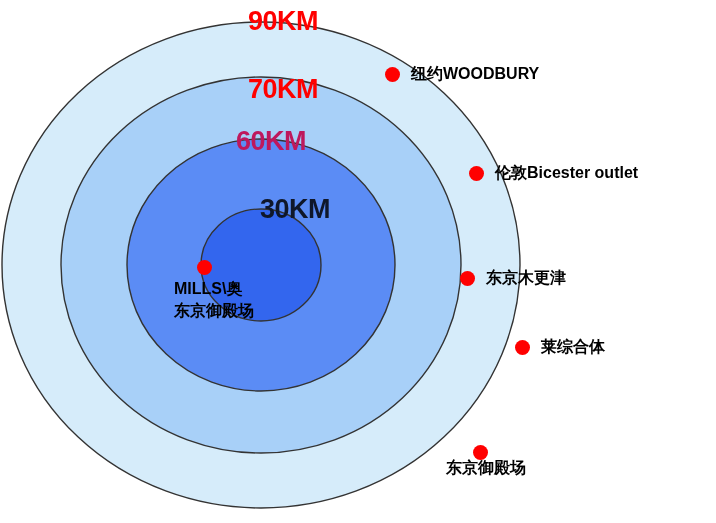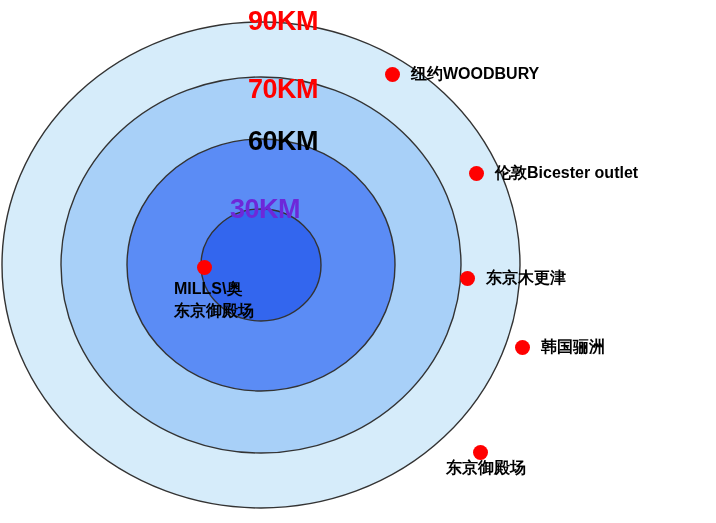--- a/index.html
+++ b/index.html
@@ -88,22 +88,22 @@
 
   <svg id="rings-svg" viewBox="0 0 716 523" preserveAspectRatio="none" aria-hidden="true">
     <ellipse id="ring-90" cx="261" cy="265" rx="259" ry="243" fill="#d6ecfa" stroke="#333333" stroke-width="1.4"></ellipse>
     <ellipse id="ring-70" cx="261" cy="265" rx="200" ry="188" fill="#a8d0f8" stroke="#333333" stroke-width="1.4"></ellipse>
     <ellipse id="ring-60" cx="261" cy="265" rx="134" ry="126" fill="#5b8cf5" stroke="#333333" stroke-width="1.4"></ellipse>
     <ellipse id="ring-30" cx="261" cy="265" rx="60" ry="56" fill="#3366ee" stroke="#333333" stroke-width="1.4"></ellipse>
   </svg>
 
   <div class="ring-label" id="lbl-90" style="left: 248px; top: 8px; color: rgb(255, 0, 0);">90KM</div>
   <div class="ring-label" id="lbl-70" style="left: 248px; top: 76px; color: rgb(255, 0, 0); text-align: center;">70KM</div>
-  <div class="ring-label" id="lbl-60" style="left: 248px; top: 128px; color: #000000;">60KM</div>
-  <div class="ring-label" id="lbl-30" style="left: 230px; top: 196px; color: #6d28d9;">30KM</div>
+  <div class="ring-label" id="lbl-60" style="left: 236px; top: 128px; color: #be185d;">60KM</div>
+  <div class="ring-label" id="lbl-30" style="left: 260px; top: 196px; color: #0f172a;">30KM</div>
 
   <div id="center-marker" style="left: 197px; top: 260px; background: rgb(255, 0, 0);"></div>
   <div id="center-label" style="left: 174px; top: 278px;">
     <div>MILLS\奥</div>
     <div>东京御殿场</div>
   </div>
 
   <div class="poi" id="poi-0" style="left: 375px; top: 66px;">
     <span class="poi-dot" style="background: rgb(255, 0, 0);"></span>
     <span class="poi-text">纽约WOODBURY</span>
@@ -111,20 +111,20 @@
   <div class="poi" id="poi-1" style="left: 459px; top: 165px;">
     <span class="poi-dot" style="background: rgb(255, 0, 0);"></span>
     <span class="poi-text">伦敦Bicester outlet</span>
   </div>
   <div class="poi" id="poi-2" style="left: 450px; top: 270px;">
     <span class="poi-dot" style="background: rgb(255, 0, 0);"></span>
     <span class="poi-text">东京木更津</span>
   </div>
   <div class="poi" id="poi-3" style="left: 505px; top: 339px;">
     <span class="poi-dot" style="background: rgb(255, 0, 0);"></span>
-    <span class="poi-text">韩国骊洲</span>
+    <span class="poi-text">莱综合体</span>
   </div>
   <div class="poi" id="poi-4" style="left: 425px; top: 445px; flex-direction: column;">
     <span class="poi-dot" style="background: rgb(255, 0, 0);"></span>
     <span class="poi-text">东京御殿场</span>
   </div>
 
 </div>
 
 </body></html>

